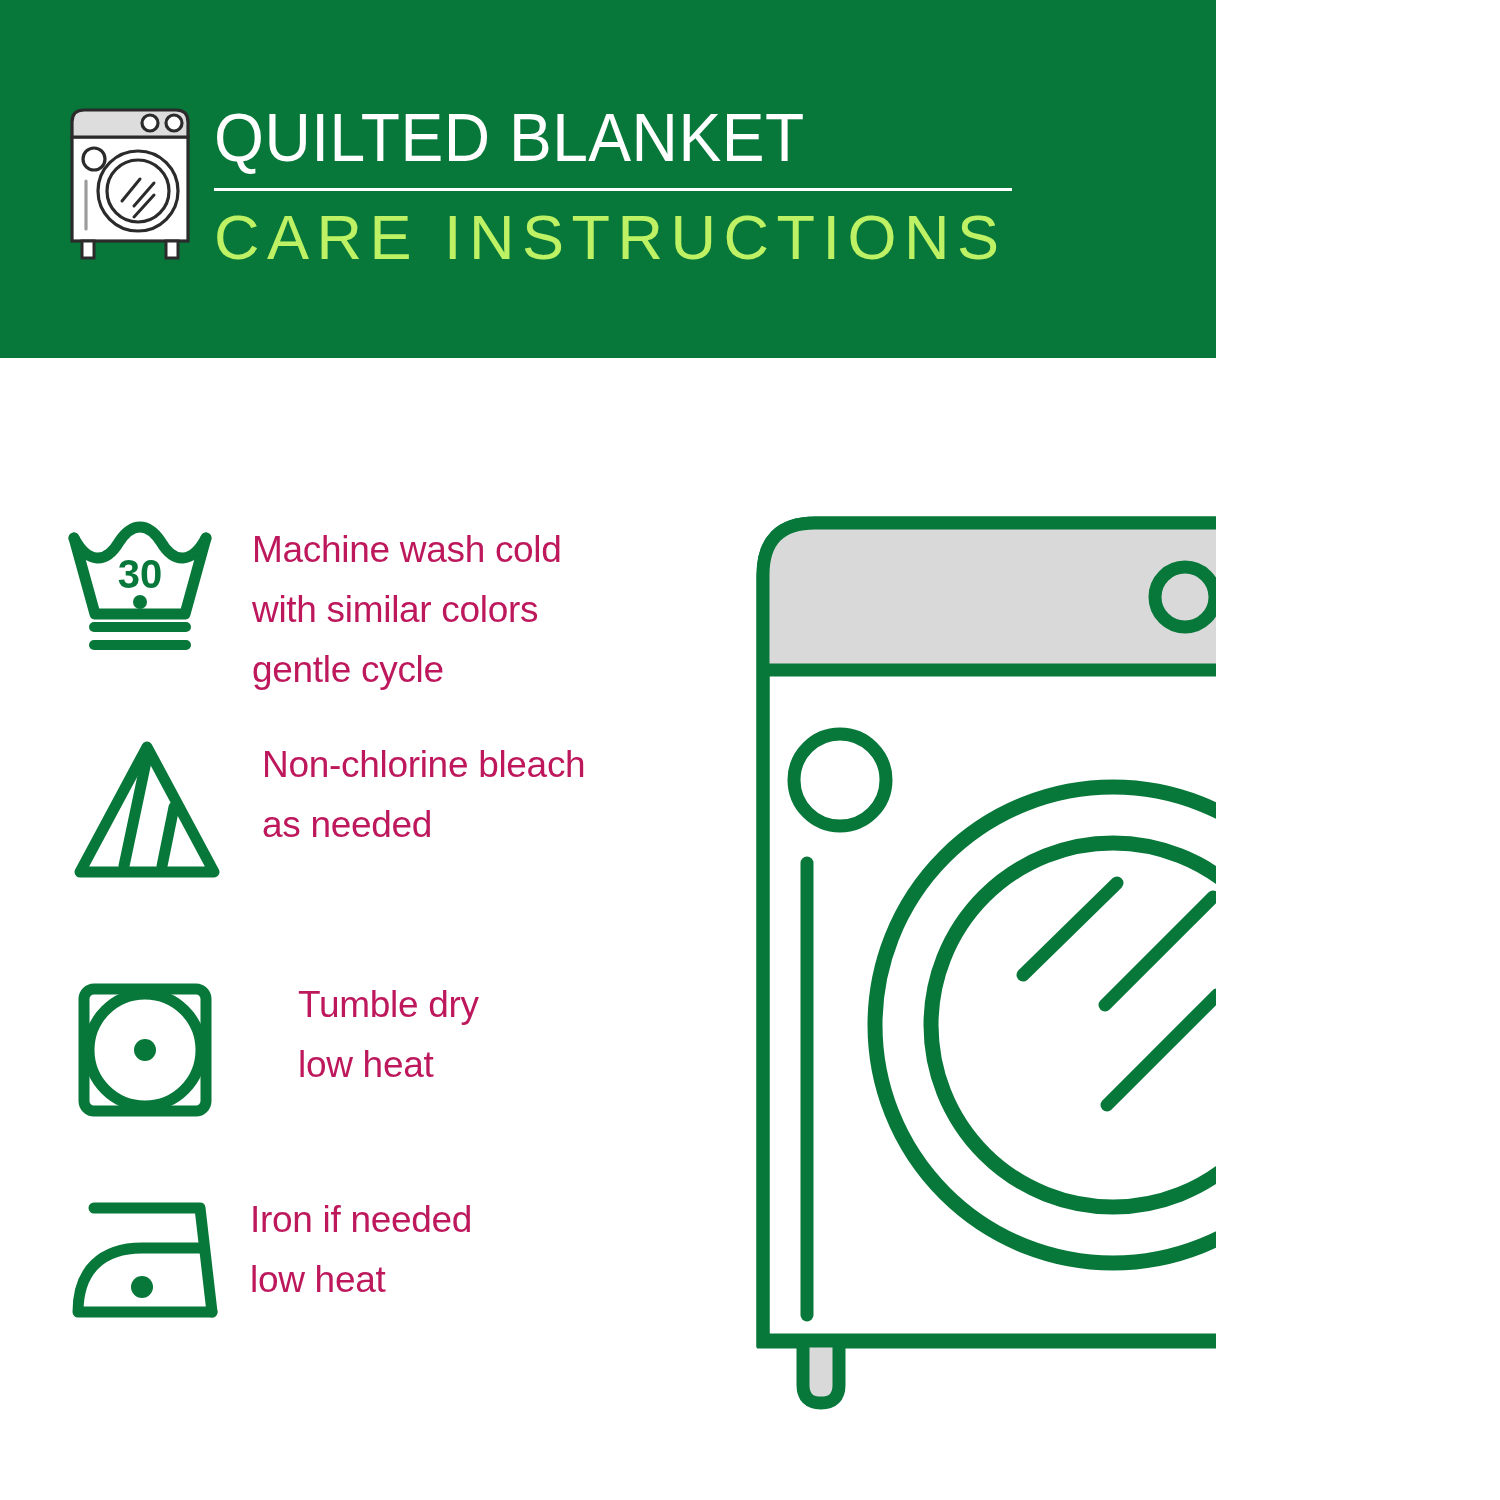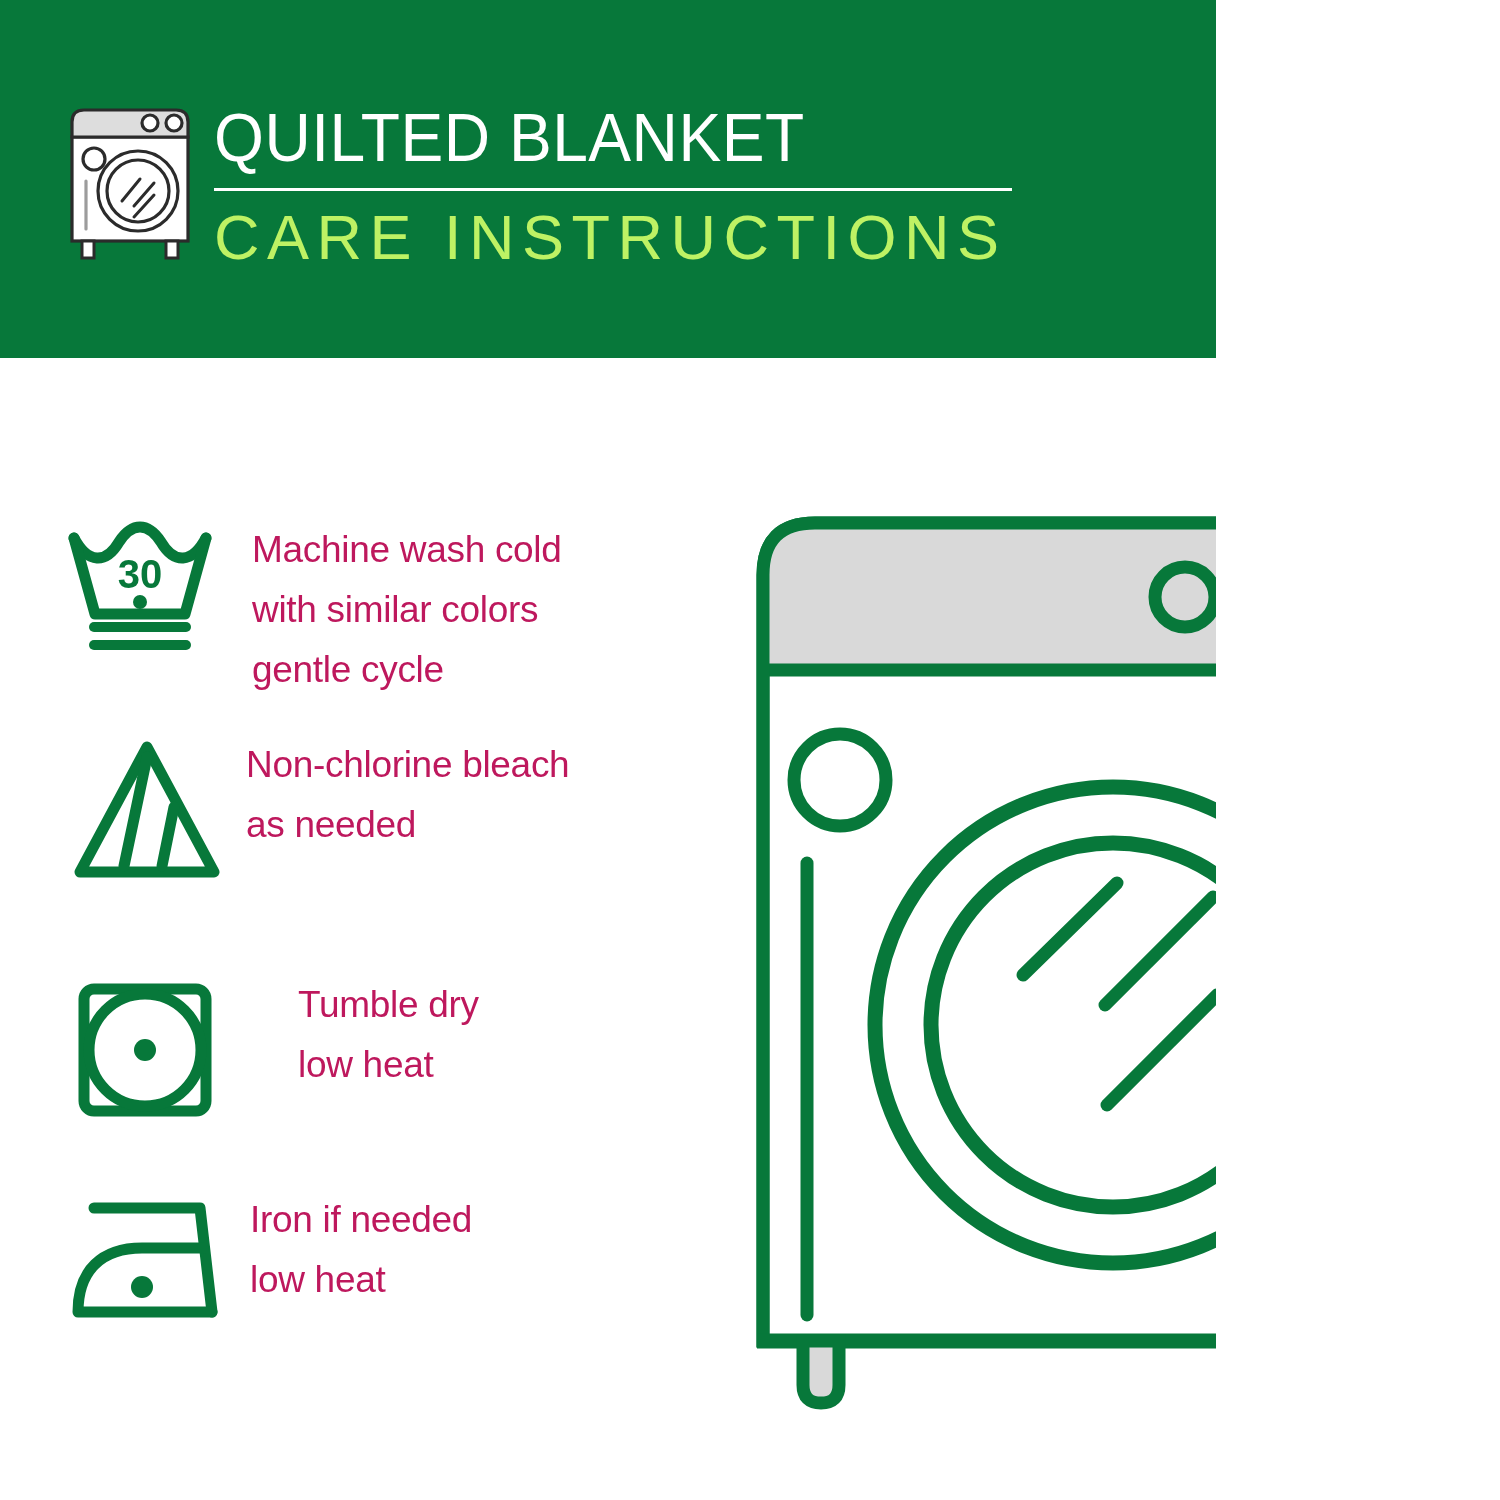--- a/index.html
+++ b/index.html
@@ -89,21 +89,21 @@
     letter-spacing: -0.3px;
     white-space: pre-line;
   }
 
   #item-wash   { left: 62px; top: 520px;  width: 660px; height: 150px; }
   #item-bleach { left: 62px; top: 735px;  width: 660px; height: 150px; }
   #item-dry    { left: 62px; top: 975px;  width: 660px; height: 150px; gap: 44px; }
   #item-iron   { left: 62px; top: 1190px; width: 660px; height: 150px; }
 
   #item-wash .care-label   { margin-left: 20px; }
-  #item-bleach .care-label { margin-left: 14px; }
+  #item-bleach .care-label { margin-left: 30px; }
   #item-dry .care-label    { margin-left: 22px; }
   #item-iron .care-label   { margin-left: 18px; }
 
   
   #washer-illustration {
     position: absolute;
     left: 745px;
     top: 505px;
     width: 710px;
     height: 910px;

